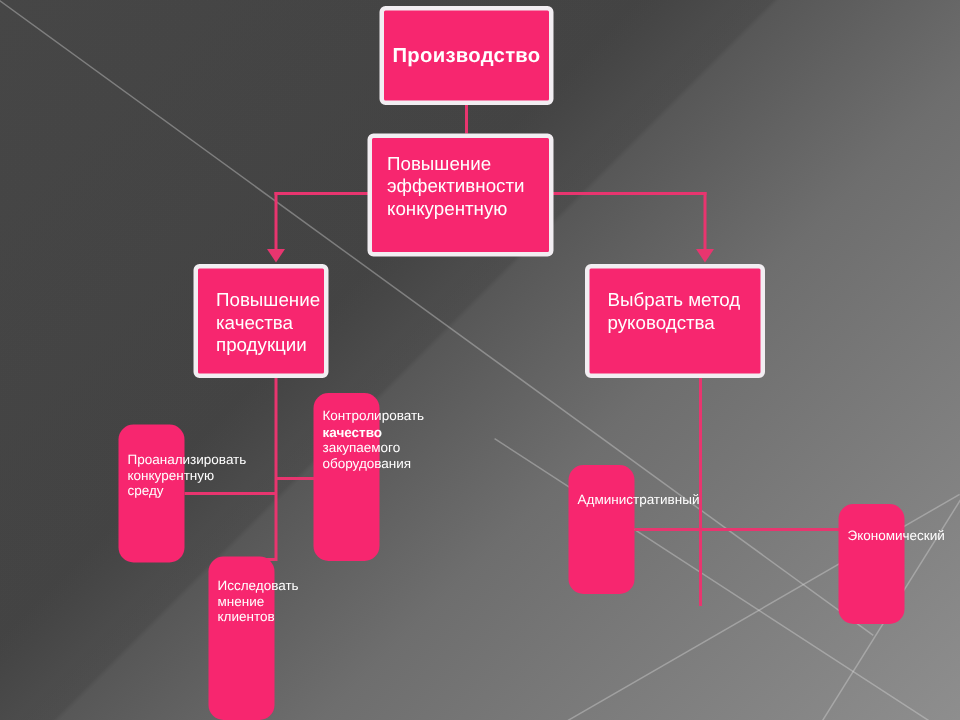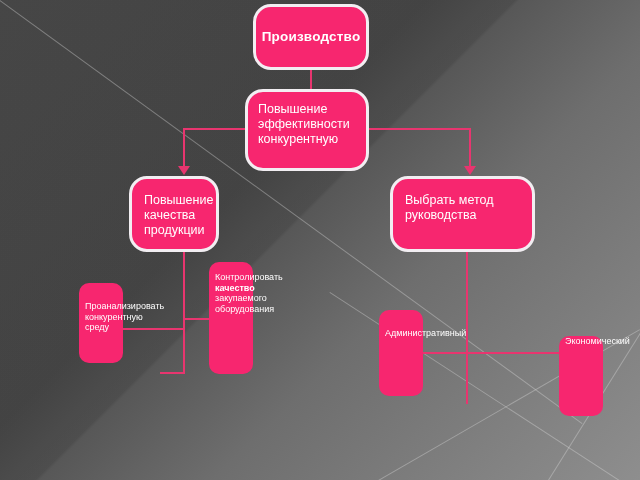--- a/index.html
+++ b/index.html
@@ -50,21 +50,21 @@
     position: absolute;
     box-sizing: border-box;
     background: #f7266f;
     color: #ffffff;
     border-radius: 14px;
     line-height: 1.18;
     overflow: visible;
   }
   .node.framed {
     border: 3px solid #f2eef2;
-    border-radius: 18px;
+    border-radius: 4px;
   }
   .node .txt { display: block; }
   .node b { font-weight: bold; }
 
   .n-root {
     left: 253px; top: 4px; width: 116px; height: 66px;
     display: flex; align-items: center; justify-content: center;
     font-size: 13.5px; font-weight: bold; letter-spacing: .2px;
     text-align: center;
   }
@@ -72,35 +72,35 @@
     left: 245px; top: 89px; width: 124px; height: 82px;
     padding: 10px 6px 0 10px;
     font-size: 12.5px;
   }
   .n-l2a {
     left: 129px; top: 176px; width: 90px; height: 76px;
     padding: 14px 6px 0 12px;
     font-size: 12.5px;
   }
   .n-l2b {
-    left: 390px; top: 176px; width: 145px; height: 76px;
+    left: 390px; top: 176px; width: 120px; height: 76px;
     padding: 14px 6px 0 12px;
     font-size: 12.5px;
   }
   .leaf {
     font-size: 9px;
     padding: 18px 4px 0 6px;
     border-radius: 10px;
   }
-  .n-competitors { left: 79px;  top: 283px; width: 44px;  height: 80px; }
+  .n-competitors { left: 79px;  top: 283px; width: 44px;  height: 92px; }
   .n-clients     { left: 139px; top: 371px; width: 44px;  height: 109px; padding-top: 14px; }
   .n-quality     { left: 209px; top: 262px; width: 44px;  height: 112px; padding-top: 10px; }
   .n-admin       { left: 379px; top: 310px; width: 44px;  height: 86px;  padding-top: 18px; }
   .n-social      { left: 431px; top: 404px; width: 80px;  height: 76px;  padding: 18px 6px 0 8px; }
-  .n-economic    { left: 559px; top: 336px; width: 44px;  height: 80px;  padding-top: 0; }
+  .n-economic    { left: 559px; top: 336px; width: 44px;  height: 80px;  padding-top: 16px; }
 </style>
 </head>
 <body>
 
 <div id="stage">
 
   <div class="shade-tr"></div>
   <div class="diag" style="left:0px; top:0px; width:720px; height:1px; transform: rotate(36deg);"></div>
   <div class="diag" style="left:330px; top:292px; width:420px; height:1px; transform: rotate(33deg);"></div>
   <div class="diag" style="left:640px; top:330px; width:330px; height:1px; transform: rotate(150deg);"></div>
@@ -136,20 +136,23 @@
   </div>
 
   <div class="node framed n-l2b">
     <span class="txt">Выбрать метод руководства</span>
   </div>
 
   <div class="node leaf n-competitors">
     <span class="txt">Проанализировать конкурентную среду</span>
   </div>
 
+  <div class="node leaf n-clients">
+    <span class="txt">Исследовать мнение клиентов</span>
+  </div>
 
   <div class="node leaf n-quality">
     <span class="txt"><span>Контролировать </span><b>качество</b><span> закупаемого оборудования</span></span>
   </div>
 
   <div class="node leaf n-admin">
     <span class="txt">Административный</span>
   </div>
 
 

